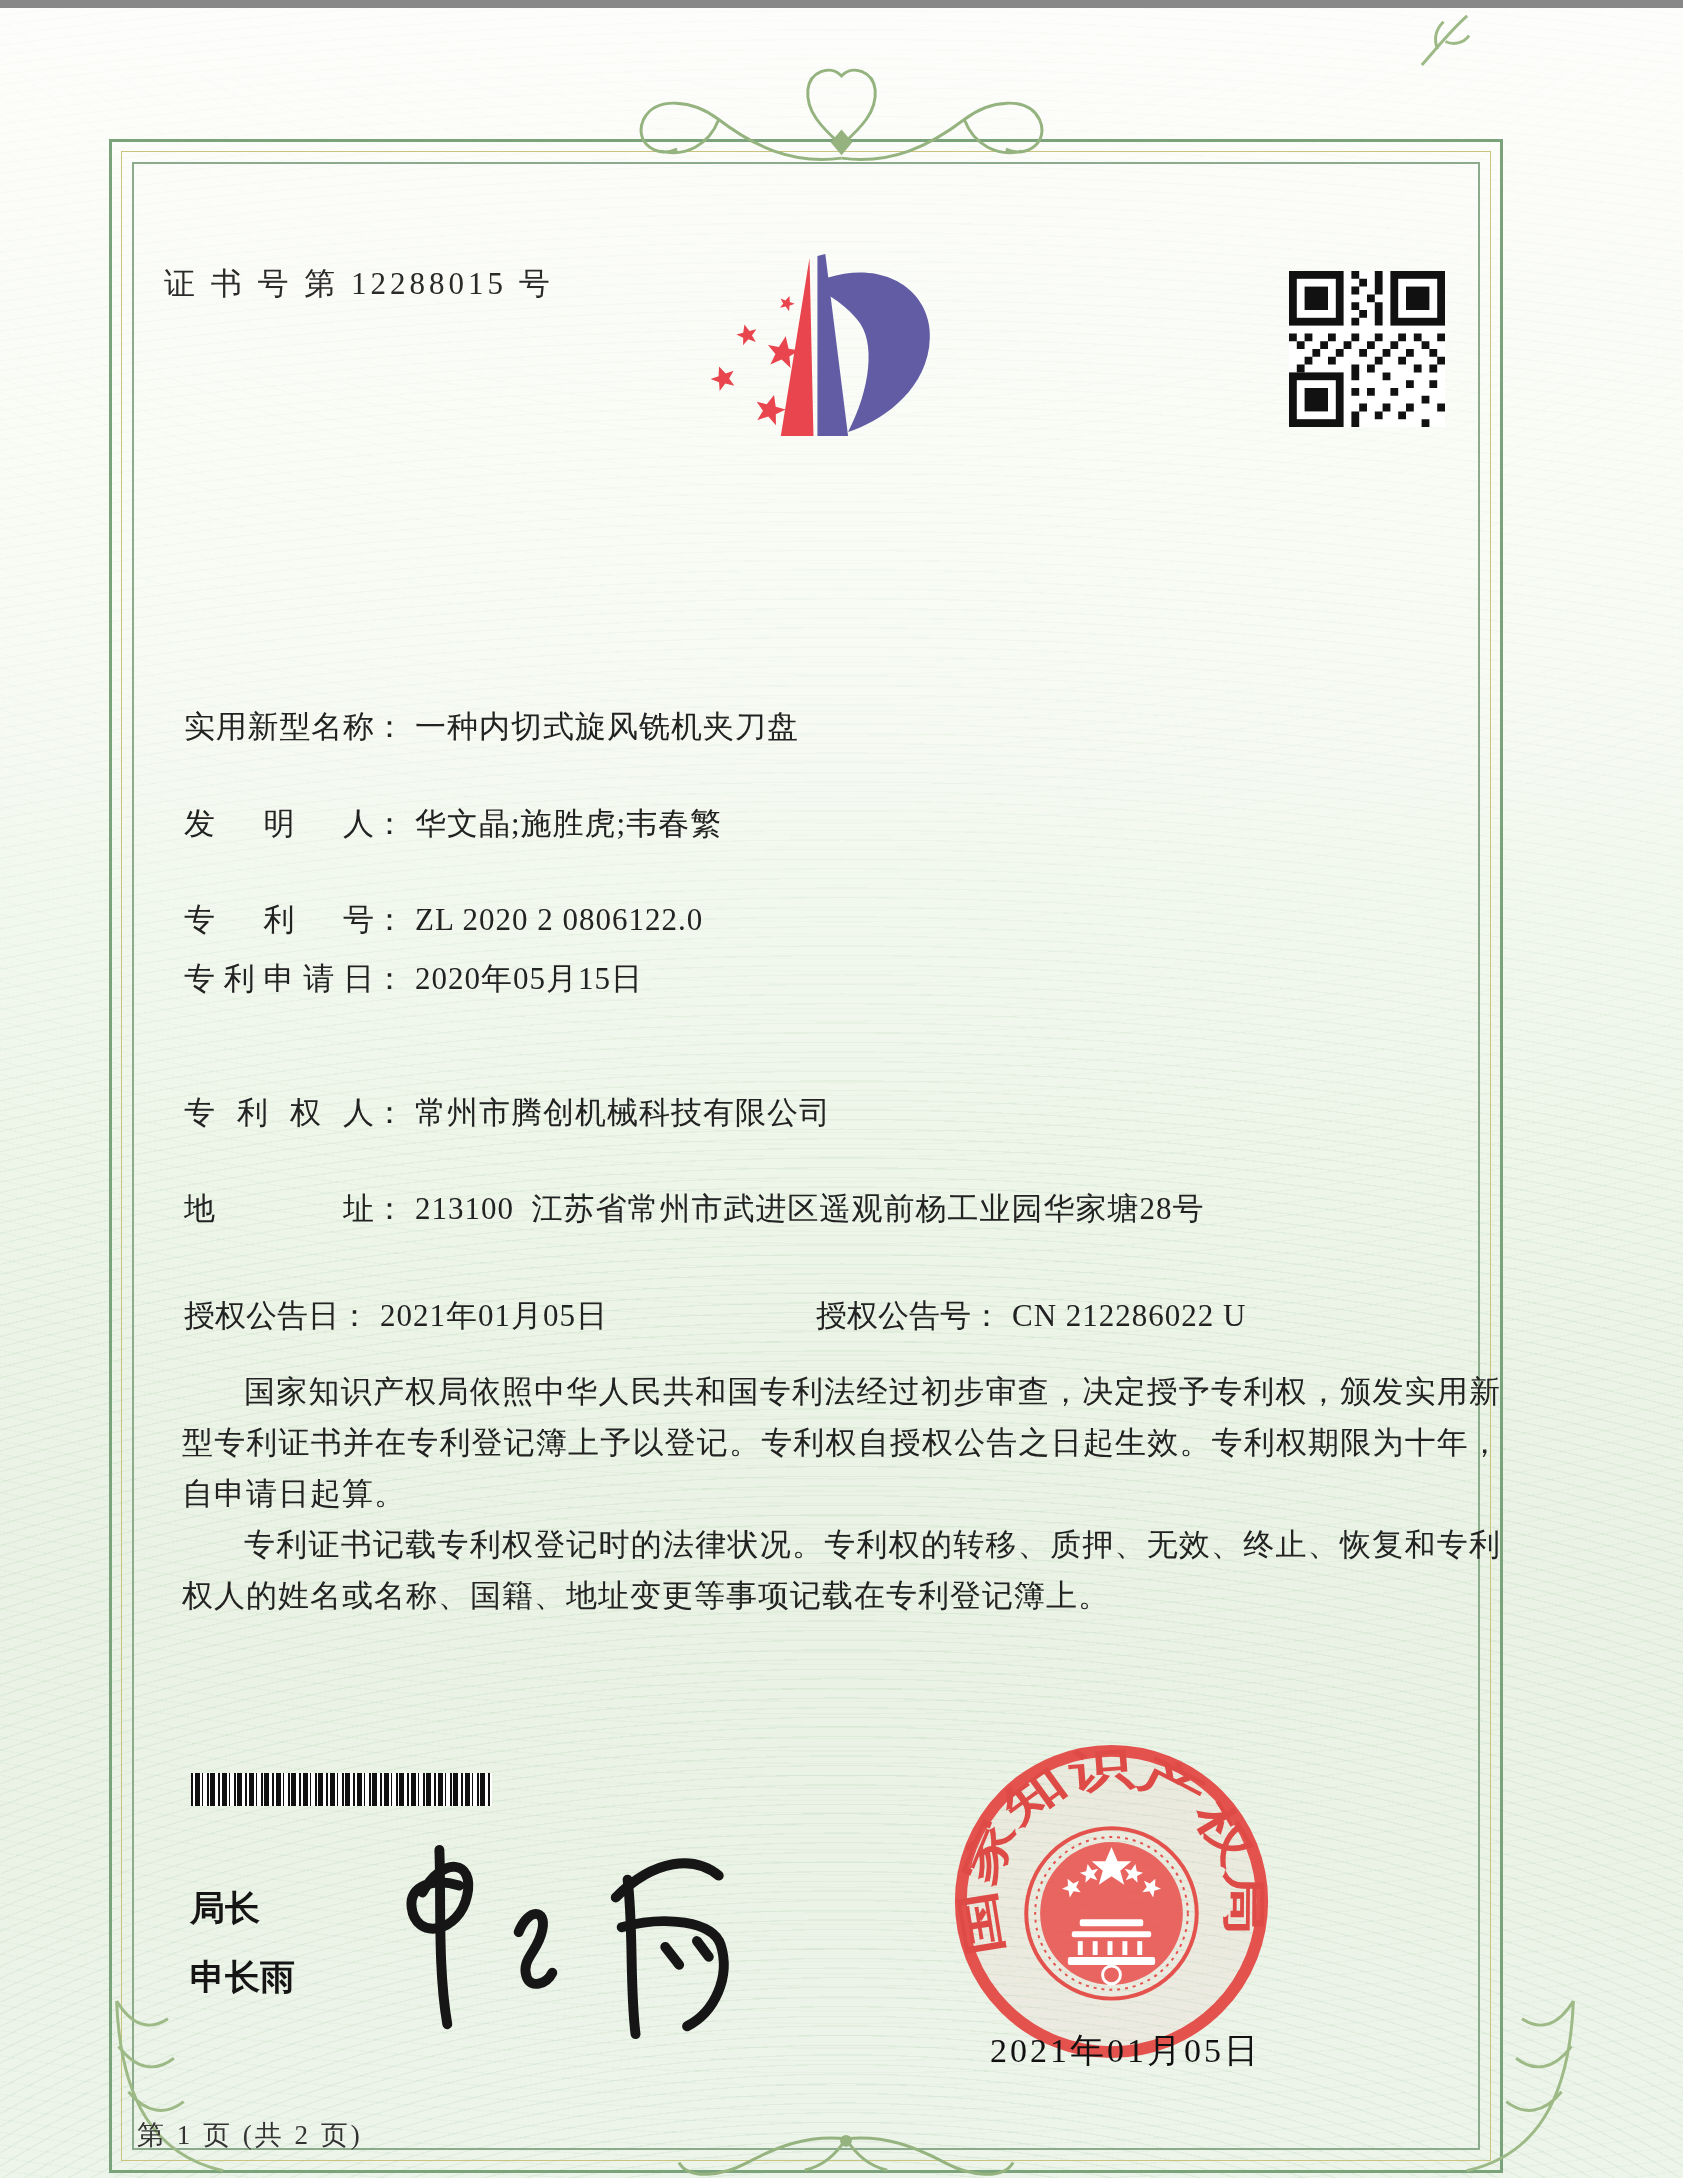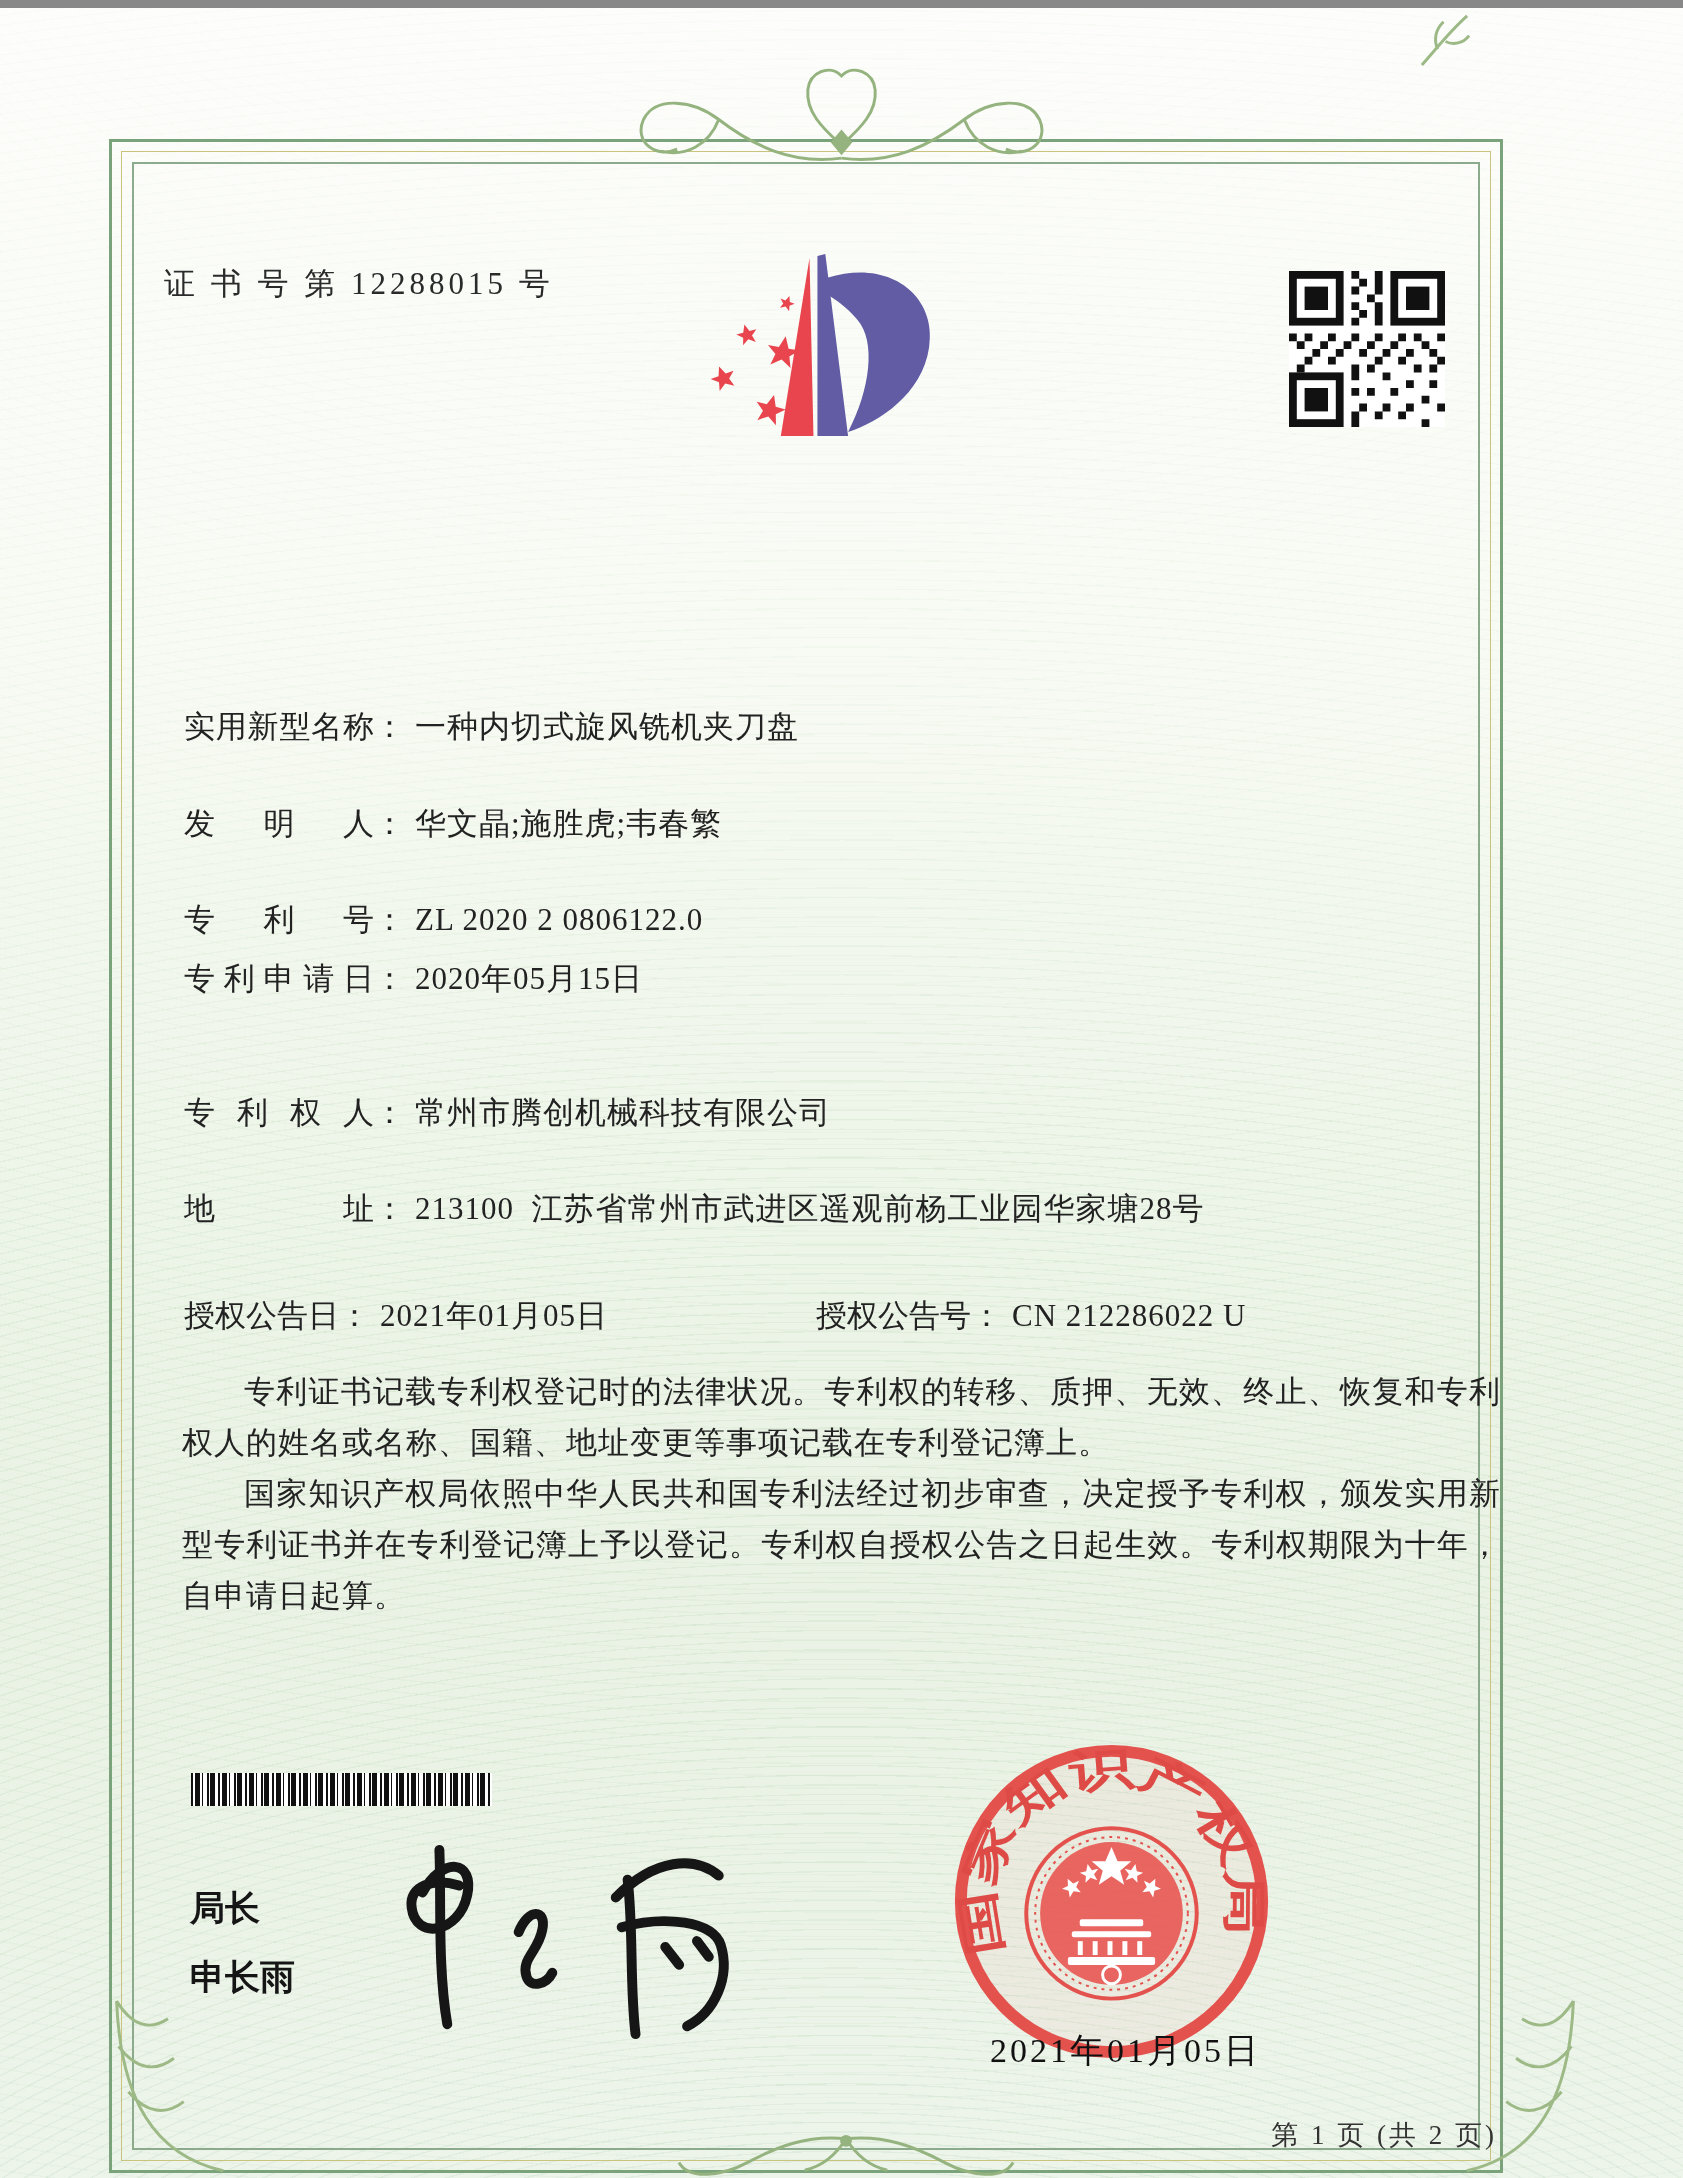--- a/index.html
+++ b/index.html
@@ -33,21 +33,21 @@
   .paras p{margin:0;text-indent:2em;letter-spacing:1px;text-align:justify;}
   .barcode{position:absolute;left:191px;top:1765px;width:301px;height:33px;
     background:repeating-linear-gradient(90deg,#101010 0 2px,#fff 2px 4px,#101010 4px 9px,#fff 9px 11px,#101010 11px 12px,#fff 12px 16px,#101010 16px 18px,#fff 18px 19px,#101010 19px 24px,#fff 24px 27px);}
   .director-title{position:absolute;left:190px;top:1877px;font-size:35px;font-weight:600;
     font-family:Liberation Serif, serif;color:#151515;}
   .director-name{position:absolute;left:190px;top:1946px;font-size:35px;font-weight:600;
     font-family:"Liberation Sans","DejaVu Sans",sans-serif;color:#151515;}
   .signature{position:absolute;left:368px;top:1830px;}
   .seal{position:absolute;left:943px;top:1725px;}
   .seal-date{position:absolute;left:990px;top:2020px;font-size:34px;letter-spacing:3px;color:#111;z-index:5;white-space:pre-wrap;}
-  .footer{position:absolute;left:109px;top:2109px;width:1388px;text-align:right;font-size:27px;letter-spacing:3px;color:#333;}
+  .footer{position:absolute;left:109px;top:2109px;width:1388px;text-align:left;font-size:27px;letter-spacing:3px;color:#333;padding-left:28px;}
   .orn{position:absolute;pointer-events:none;}
 </style>
 </head>
 <body>
 
 <div class="sheet">
   <div class="waves"></div>
 
   <div class="frame-outer">
     <div class="frame-mid">
@@ -166,22 +166,22 @@
       <span class="colon">：</span>
     <span class="fvalue">2021年01月05日</span>
   </div>
   <div class="grant-pair" style="left:816px;top:1287px;justify-content:center;">
     <span>授权公告号</span>
       <span class="colon">：</span>
     <span class="fvalue">CN 212286022 U</span>
   </div>
 
   <div class="paras">
+    <p>国家知识产权局依照中华人民共和国专利法经过初步审查，决定授予专利权，颁发实用新型专利证书并在专利登记簿上予以登记。专利权自授权公告之日起生效。专利权期限为十年，自申请日起算。</p>
     <p>专利证书记载专利权登记时的法律状况。专利权的转移、质押、无效、终止、恢复和专利权人的姓名或名称、国籍、地址变更等事项记载在专利登记簿上。</p>
-    <p>国家知识产权局依照中华人民共和国专利法经过初步审查，决定授予专利权，颁发实用新型专利证书并在专利登记簿上予以登记。专利权自授权公告之日起生效。专利权期限为十年，自申请日起算。</p>
   </div>
 
   <div class="barcode"></div>
 
   <div class="director-title">局长</div>
   <div class="director-name">申长雨</div>
 
   <svg class="signature" width="436" height="213" viewBox="0 0 440 215">
     <g stroke="#161616" stroke-width="10" fill="none" stroke-linecap="round" stroke-linejoin="round">
       <path d="M55,55 C75,18 108,22 100,58 C92,96 48,104 44,70 C41,48 66,40 92,48"></path>

